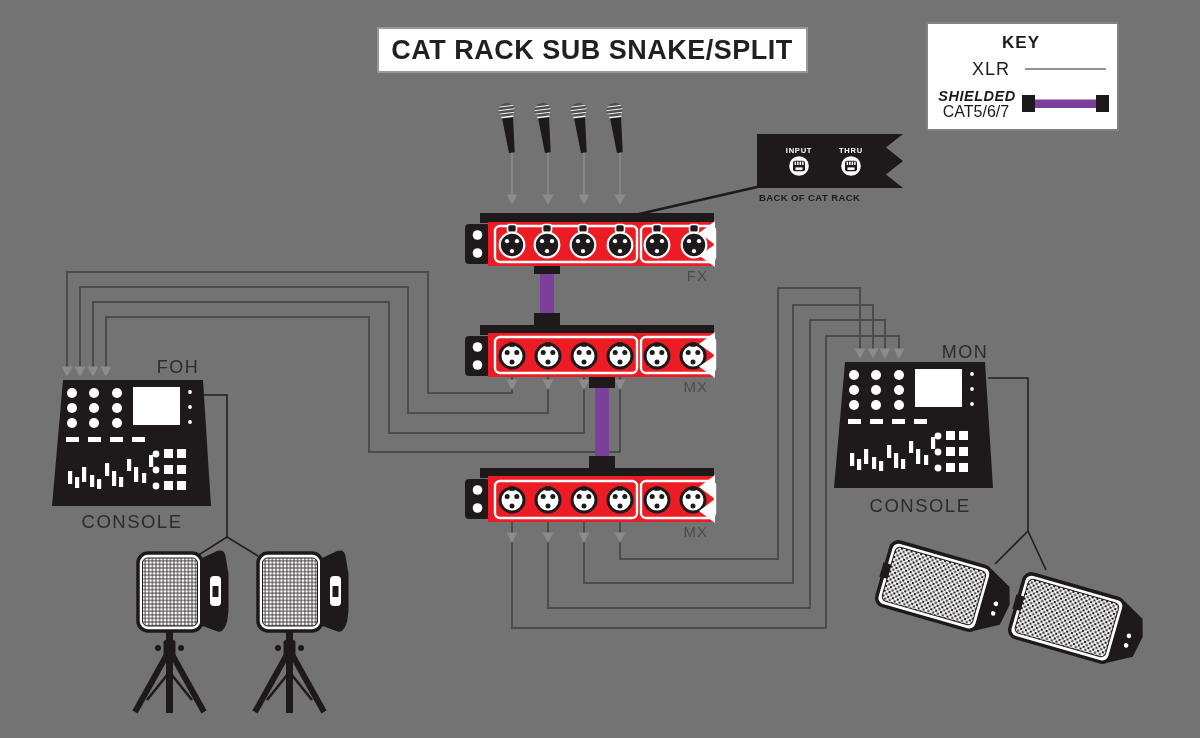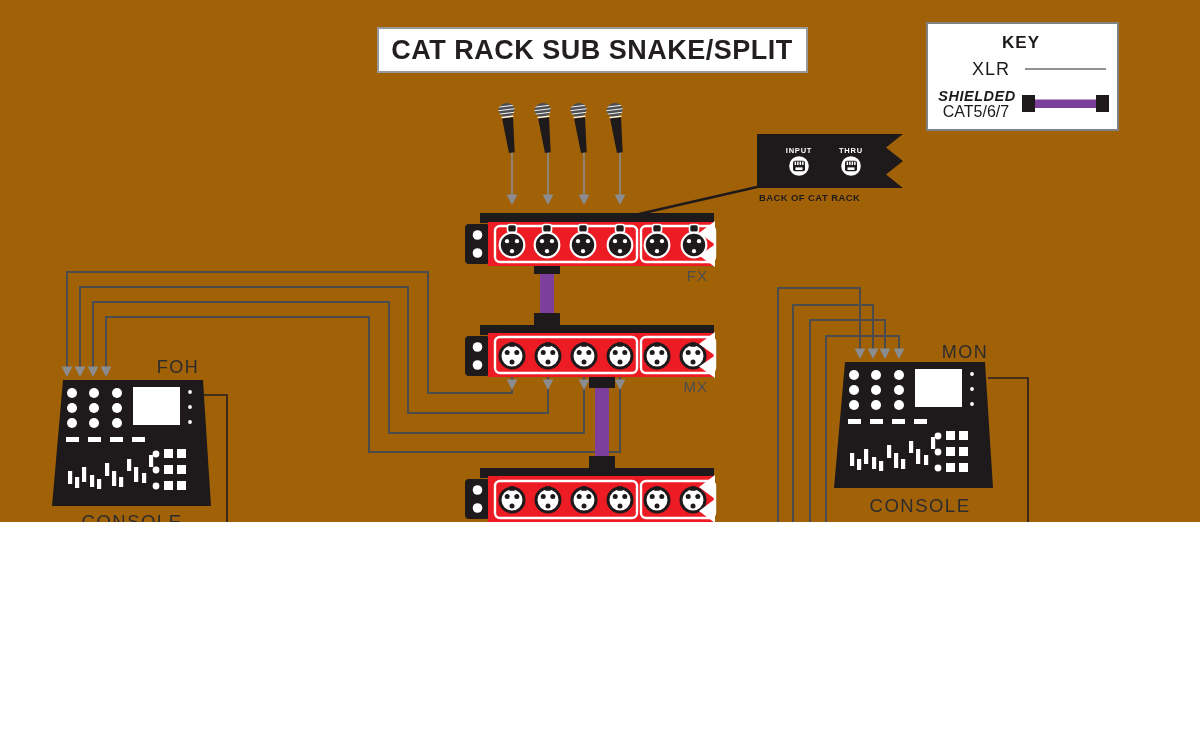--- a/index.html
+++ b/index.html
@@ -1,16 +1,16 @@
 <!DOCTYPE html>
 <html><head>
 <meta charset="utf-8">
 <style>
   html,body{margin:0;padding:0;background:#fff;}
-  .canvas{position:relative;width:1200px;height:522px;background:#a16207;overflow:hidden;
+  .canvas{position:relative;width:1200px;height:738px;background:#737373;overflow:hidden;
           font-family:"Liberation Sans",sans-serif;}
   svg text{font-family:"Liberation Sans",sans-serif;}
 </style>
 </head>
 <body>
 
 <div class="canvas">
 <svg width="1200" height="738" viewBox="0 0 1200 738">
   <defs>
     <pattern id="smesh" width="3.6" height="3.6" patternUnits="userSpaceOnUse">

